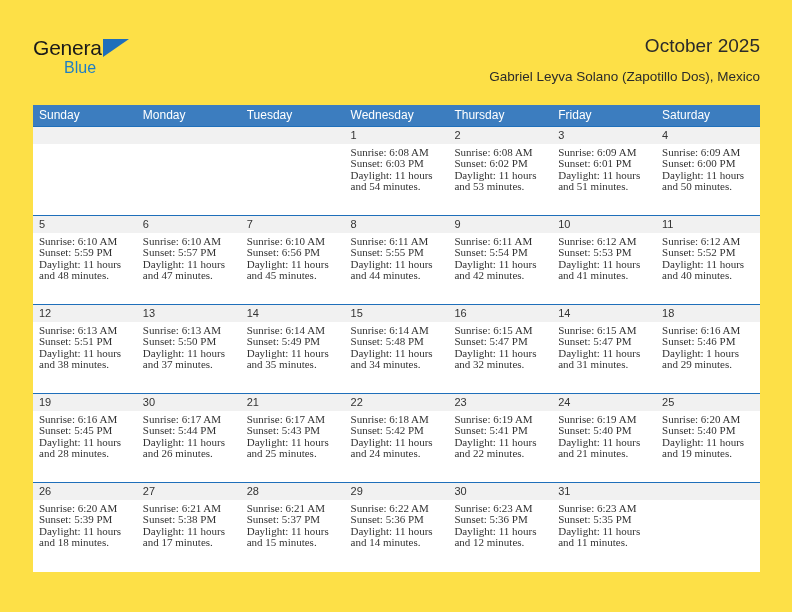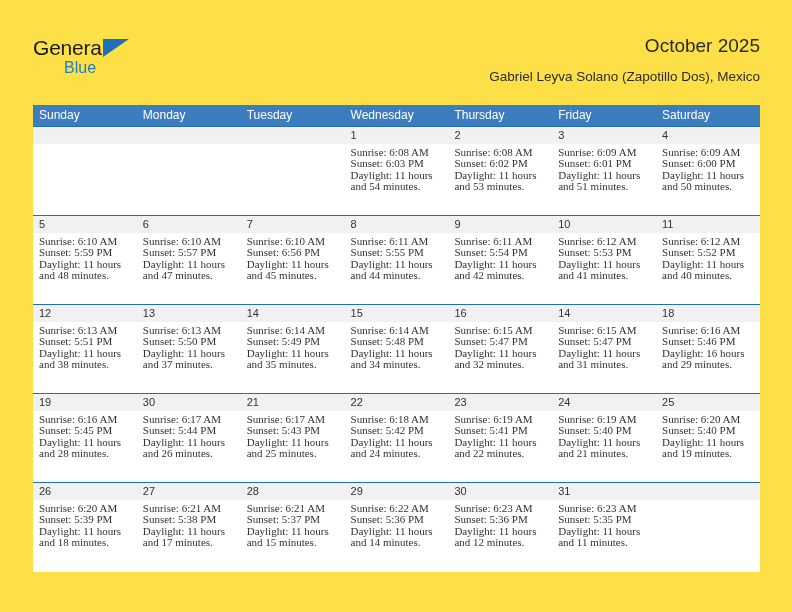--- a/index.html
+++ b/index.html
@@ -342,21 +342,21 @@
                 <div>Sunrise: 6:15 AM</div>
                 <div>Sunset: 5:47 PM</div>
                 <div class="dl">Daylight: 11 hours and 31 minutes.</div>
               </div>
             </td>
             <td class="">
               <div class="daynum-band">18</div>
               <div class="cell-body">
                 <div>Sunrise: 6:16 AM</div>
                 <div>Sunset: 5:46 PM</div>
-                <div class="dl">Daylight: 16 hours and 29 minutes.</div>
+                <div class="dl">Daylight: 1 hours and 29 minutes.</div>
               </div>
             </td>
           </tr>
           <tr>
             <td class="">
               <div class="daynum-band">19</div>
               <div class="cell-body">
                 <div>Sunrise: 6:16 AM</div>
                 <div>Sunset: 5:45 PM</div>
                 <div class="dl">Daylight: 11 hours and 28 minutes.</div>

